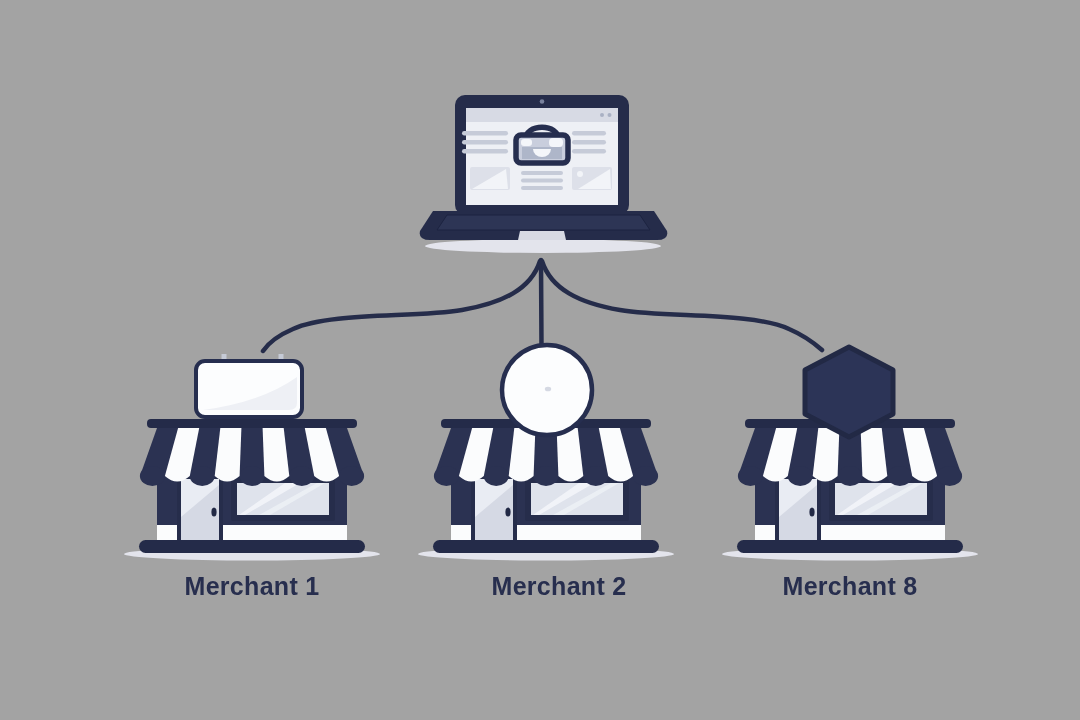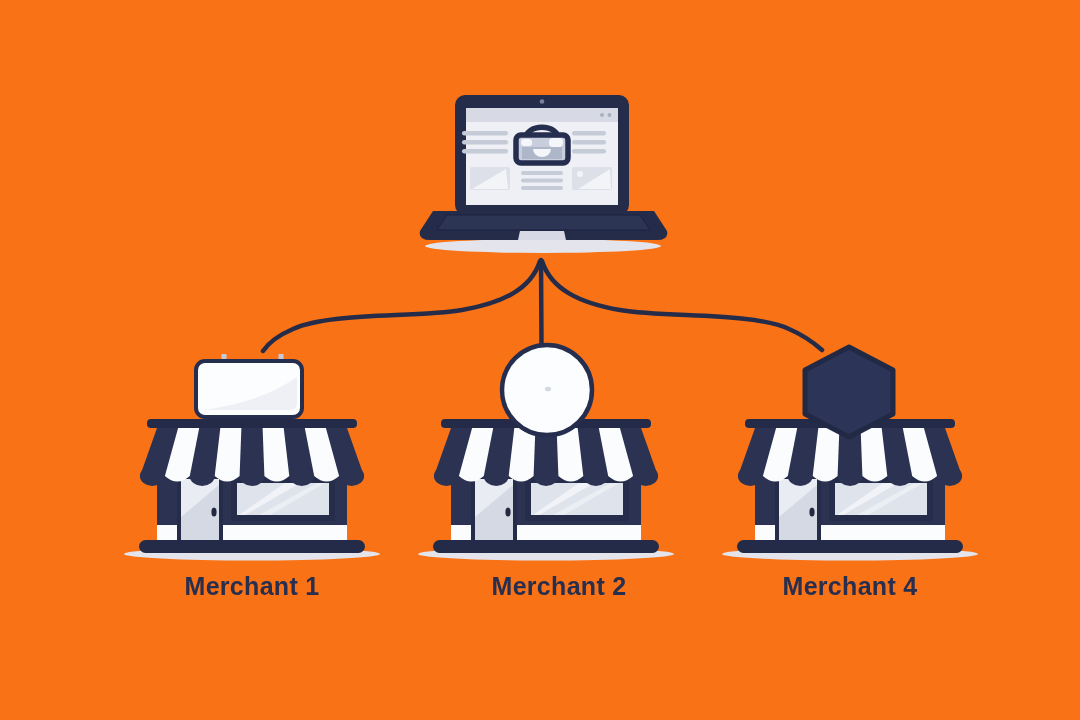--- a/index.html
+++ b/index.html
@@ -1,20 +1,20 @@
 <!DOCTYPE html>
 <html><head>
 <meta charset="utf-8">
 <style>
   html,body{margin:0;padding:0;}
   body{font-family:"Liberation Sans",sans-serif;background:#e9e9ef;}
   .canvas{
     position:relative;
     width:1080px;height:720px;
-    background:#f97316;
+    background:#a3a3a3;
     overflow:hidden;
   }
   .scene{position:absolute;left:0;top:0;}
   .merchant-label{
     position:absolute;
     top:572px;
     transform:translateX(-50%);
     font-size:25px;
     font-weight:bold;
     color:#272e4e;
@@ -143,15 +143,15 @@
     </g>
 
     <g>
       <use href="#storefront" transform="translate(737,419)"></use>
       <path d="M 849 347 L 893 370 L 893 414 L 849 437 L 805 414 L 805 370 Z" fill="#2c3457" stroke="#222945" stroke-width="5" stroke-linejoin="round"></path>
     </g>
   </svg>
 
   <div class="merchant-label m1">Merchant 1</div>
   <div class="merchant-label m2">Merchant 2</div>
-  <div class="merchant-label m3">Merchant 4</div>
+  <div class="merchant-label m3">Merchant 8</div>
 
 </div>
 
 </body></html>

